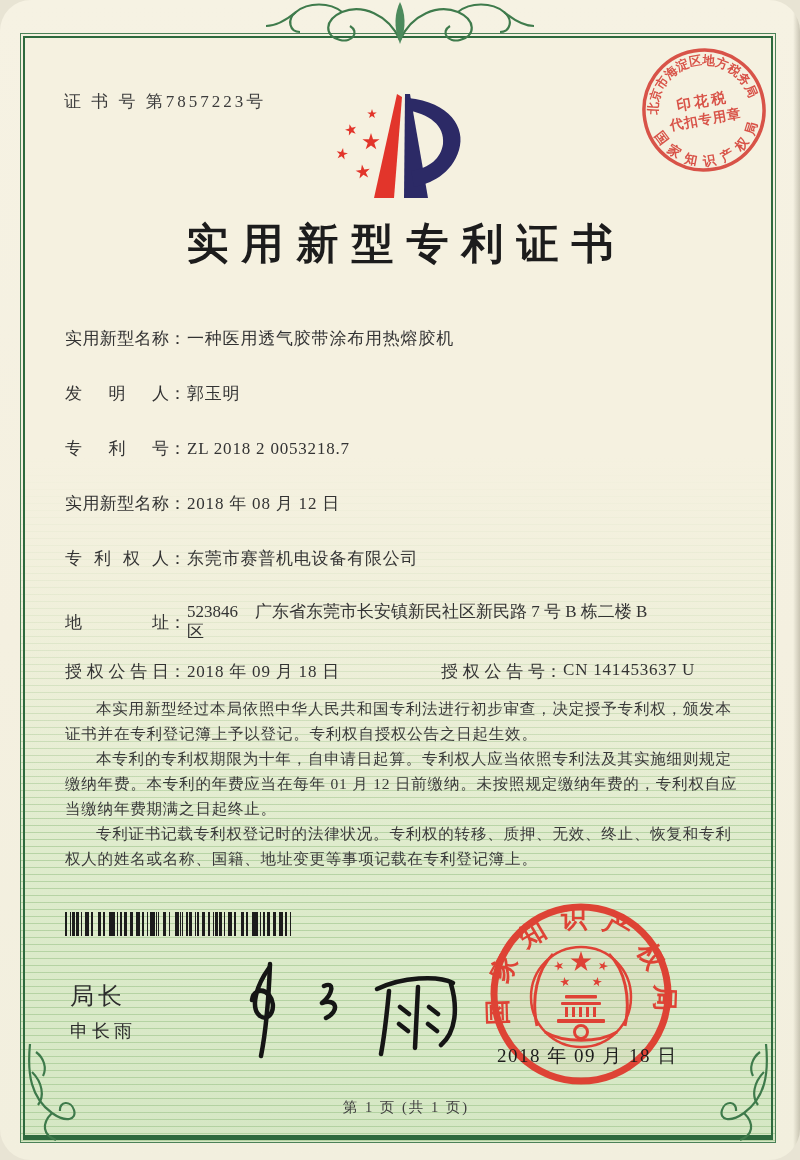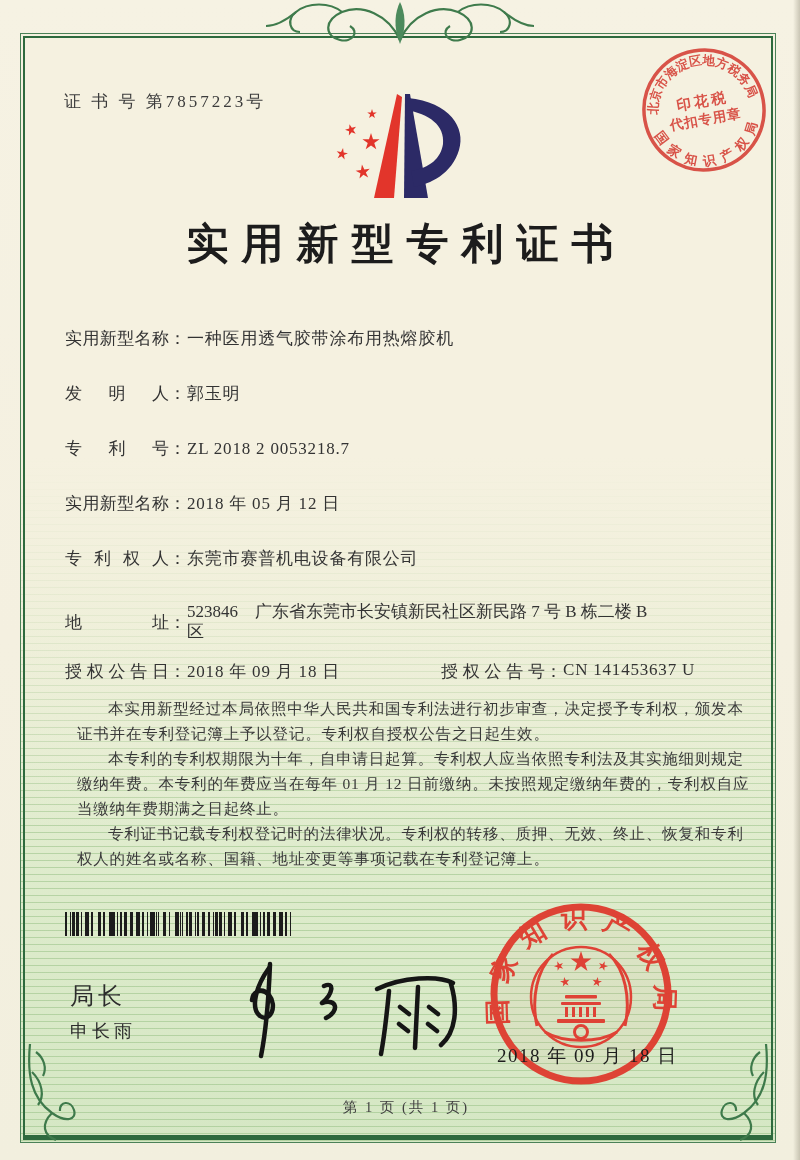--- a/index.html
+++ b/index.html
@@ -1,18 +1,18 @@
 <!DOCTYPE html>
 <html><head>
 <meta charset="utf-8">
 <style>
   html,body{margin:0;padding:0;background:#e8e4d4;}
   .page{position:relative;width:800px;height:1160px;overflow:hidden;
         background:linear-gradient(180deg,#f6f2e3 0%,#f4f0e0 55%,#f2efde 100%);
-        font-family:"Liberation Serif",serif;color:#2e2e2e;}
+        font-family:"Liberation Serif",serif;color:#2e2e2e;border-radius:31px;}
   .scan-edge{position:absolute;right:0;top:0;bottom:0;width:7px;
         background:linear-gradient(90deg,rgba(0,0,0,0),rgba(120,115,95,.35));}
 
   
   .frame{position:absolute;left:20px;top:33px;width:754px;height:1108px;
         border:1px solid #4a8157;
         background:
           linear-gradient(180deg,rgba(245,241,224,1) 0%,rgba(245,241,224,1) 38%,rgba(242,240,220,.75) 52%,rgba(230,238,210,0) 72%),
           repeating-linear-gradient(180deg,rgba(150,192,132,.55) 0 1px,rgba(0,0,0,0) 1px 7px),
           linear-gradient(180deg,#f5f1e0 0%,#edefd9 45%,#ddebcb 78%,#d5e7c4 100%);}
@@ -33,21 +33,21 @@
   
   .frow{position:absolute;left:65px;right:55px;display:flex;align-items:center;
         font-size:17px;color:#333;}
   .flabel{flex:none;display:inline-block;width:104px;text-align:justify;text-align-last:justify;}
   .fcolon{flex:none;width:18px;}
   .fvalue{letter-spacing:.8px;}
   .addr .fvalue{width:476px;letter-spacing:0;line-height:20px;}
   .fcol-right{position:absolute;left:376px;top:0;display:flex;align-items:flex-start;}
 
   
-  .paras{position:absolute;left:65px;top:696px;width:676px;margin-left:12px;}
+  .paras{position:absolute;left:65px;top:696px;width:676px;}
   .paras p{margin:0;text-indent:2em;font-size:15.5px;line-height:25px;letter-spacing:.8px;color:#3a3a3a;}
 
   
   .barcode{position:absolute;left:65px;top:912px;width:228px;height:24px;
         background-image:
           repeating-linear-gradient(90deg,#1c1c1c 0 2px,rgba(0,0,0,0) 2px 5px,#1c1c1c 5px 6px,rgba(0,0,0,0) 6px 11px),
           repeating-linear-gradient(90deg,#1c1c1c 0 1px,rgba(0,0,0,0) 1px 7px,#1c1c1c 7px 10px,rgba(0,0,0,0) 10px 13px);}
   .director-role{position:absolute;left:70px;top:980px;font-size:24px;letter-spacing:4px;color:#2c2c2c;}
   .director-name{position:absolute;left:70px;top:1019px;font-size:18px;letter-spacing:4px;color:#2c2c2c;}
   .signature{position:absolute;left:212px;top:960px;}
@@ -127,21 +127,21 @@
       <span class="fvalue">郭玉明</span>
   </div>
   <div class="frow" style="top:437px">
     <span class="flabel">专利号</span>
       <span class="fcolon">：</span>
       <span class="fvalue">ZL 2018 2 0053218.7</span>
   </div>
   <div class="frow" style="top:492px">
     <span class="flabel">实用新型名称</span>
       <span class="fcolon">：</span>
-      <span class="fvalue">2018 年 05 月 12 日</span>
+      <span class="fvalue">2018 年 08 月 12 日</span>
   </div>
   <div class="frow" style="top:547px">
     <span class="flabel">专利权人</span>
       <span class="fcolon">：</span>
       <span class="fvalue">东莞市赛普机电设备有限公司</span>
   </div>
   <div class="frow addr" style="top:602px">
     <span class="flabel">地址</span>
       <span class="fcolon">：</span>
       <span class="fvalue">523846　广东省东莞市长安镇新民社区新民路 7 号 B 栋二楼 B 区</span>

